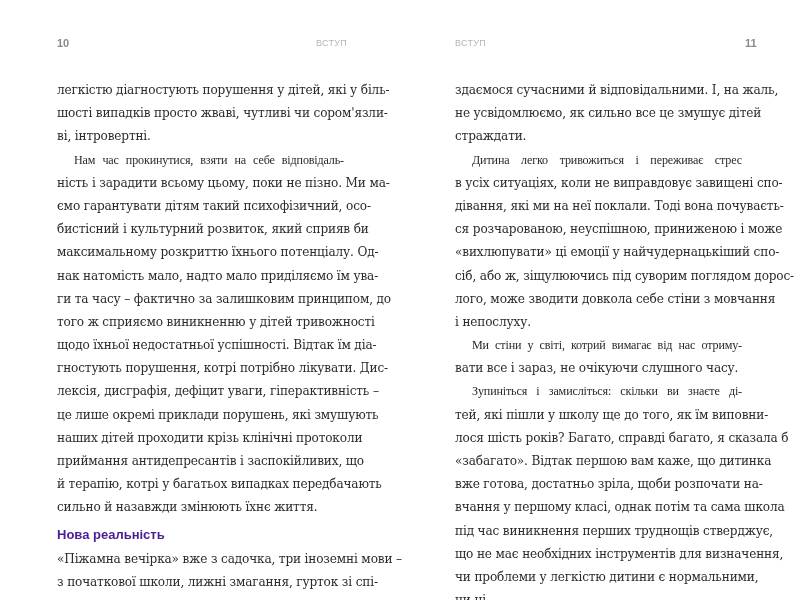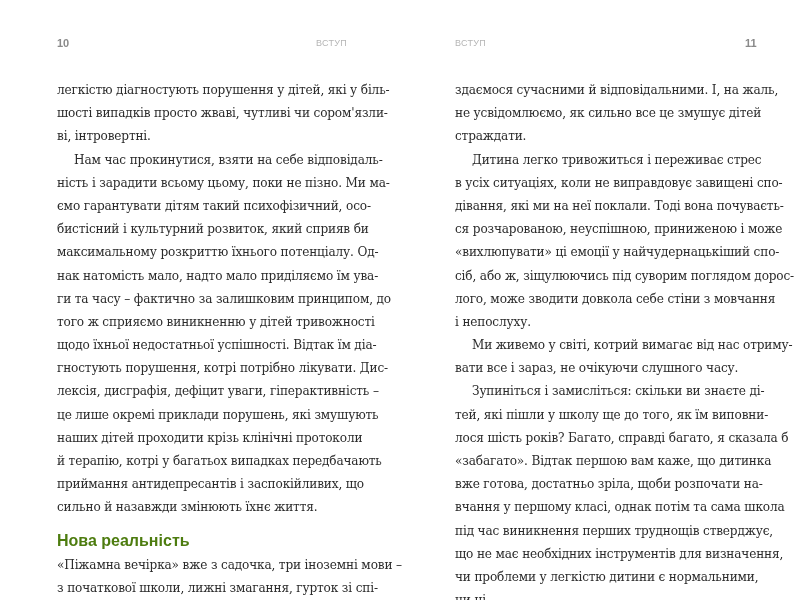--- a/index.html
+++ b/index.html
@@ -25,24 +25,24 @@
 
   .text { position: absolute; top: 79px; width: 287px; }
   .left .text { left: 57px; }
   .right .text { left: 55px; }
   .line {
     display: block; height: 23.2px; line-height: 23.2px; font-size: 12.1px;
     white-space: nowrap; text-align: justify; text-align-last: justify;
     letter-spacing: -0.15px;
   }
   .line.last { text-align-last: left; }
-  .line.indent { text-indent: 17px; }
+  .line.indent { text-indent: 17px; font-family: Liberation Serif, serif; }
   .heading {
-    font-family: "Liberation Sans", sans-serif; font-weight: bold; font-size: 16px;
-    color: #4d7c0f; height: 26px; line-height: 26px; margin-top: 8px;
+    font-family: "Liberation Sans", sans-serif; font-weight: bold; font-size: 13px;
+    color: #4c1d95; height: 26px; line-height: 26px; margin-top: 2px;
   }
 </style>
 </head>
 <body>
 
 <div class="page left">
   <span class="folio">10</span>
   <span class="running">ВСТУП</span>
   <div class="text">
       <div>
@@ -57,22 +57,22 @@
         <span class="line">бистісний і культурний розвиток, який сприяв би</span>
         <span class="line">максимальному розкриттю їхнього потенціалу. Од-</span>
         <span class="line">нак натомість мало, надто мало приділяємо їм ува-</span>
         <span class="line">ги та часу – фактично за залишковим принципом, до</span>
         <span class="line">того ж сприяємо виникненню у дітей тривожності</span>
         <span class="line">щодо їхньої недостатньої успішності. Відтак їм діа-</span>
         <span class="line">гностують порушення, котрі потрібно лікувати. Дис-</span>
         <span class="line">лексія, дисграфія, дефіцит уваги, гіперактивність –</span>
         <span class="line">це лише окремі приклади порушень, які змушують</span>
         <span class="line">наших дітей проходити крізь клінічні протоколи</span>
+        <span class="line">приймання антидепресантів і заспокійливих, що</span>
         <span class="line">й терапію, котрі у багатьох випадках передбачають</span>
-        <span class="line">приймання антидепресантів і заспокійливих, що</span>
         <span class="line last">сильно й назавжди змінюють їхнє життя.</span>
       </div>
       <div class="heading">Нова реальність</div>
       <div>
         <span class="line">«Піжамна вечірка» вже з садочка, три іноземні мови –</span>
         <span class="line">з початкової школи, лижні змагання, гурток зі спі-</span>
       </div>
     </div>
 </div>
 
@@ -89,21 +89,21 @@
         <span class="line indent">Дитина легко тривожиться і переживає стрес</span>
         <span class="line">в усіх ситуаціях, коли не виправдовує завищені спо-</span>
         <span class="line">дівання, які ми на неї поклали. Тоді вона почуваєть-</span>
         <span class="line">ся розчарованою, неуспішною, приниженою і може</span>
         <span class="line">«вихлюпувати» ці емоції у найчудернацькіший спо-</span>
         <span class="line">сіб, або ж, зіщулюючись під суворим поглядом дорос-</span>
         <span class="line">лого, може зводити довкола себе стіни з мовчання</span>
         <span class="line last">і непослуху.</span>
       </div>
       <div>
-        <span class="line indent">Ми живемо у світі, котрий вимагає від нас отриму-</span>
+        <span class="line indent">Ми стіни у світі, котрий вимагає від нас отриму-</span>
         <span class="line last">вати все і зараз, не очікуючи слушного часу.</span>
       </div>
       <div>
         <span class="line indent">Зупиніться і замисліться: скільки ви знаєте ді-</span>
         <span class="line">тей, які пішли у школу ще до того, як їм виповни-</span>
         <span class="line">лося шість років? Багато, справді багато, я сказала б</span>
         <span class="line">«забагато». Відтак першою вам каже, що дитинка</span>
         <span class="line">вже готова, достатньо зріла, щоби розпочати на-</span>
         <span class="line">вчання у першому класі, однак потім та сама школа</span>
         <span class="line">під час виникнення перших труднощів стверджує,</span>

